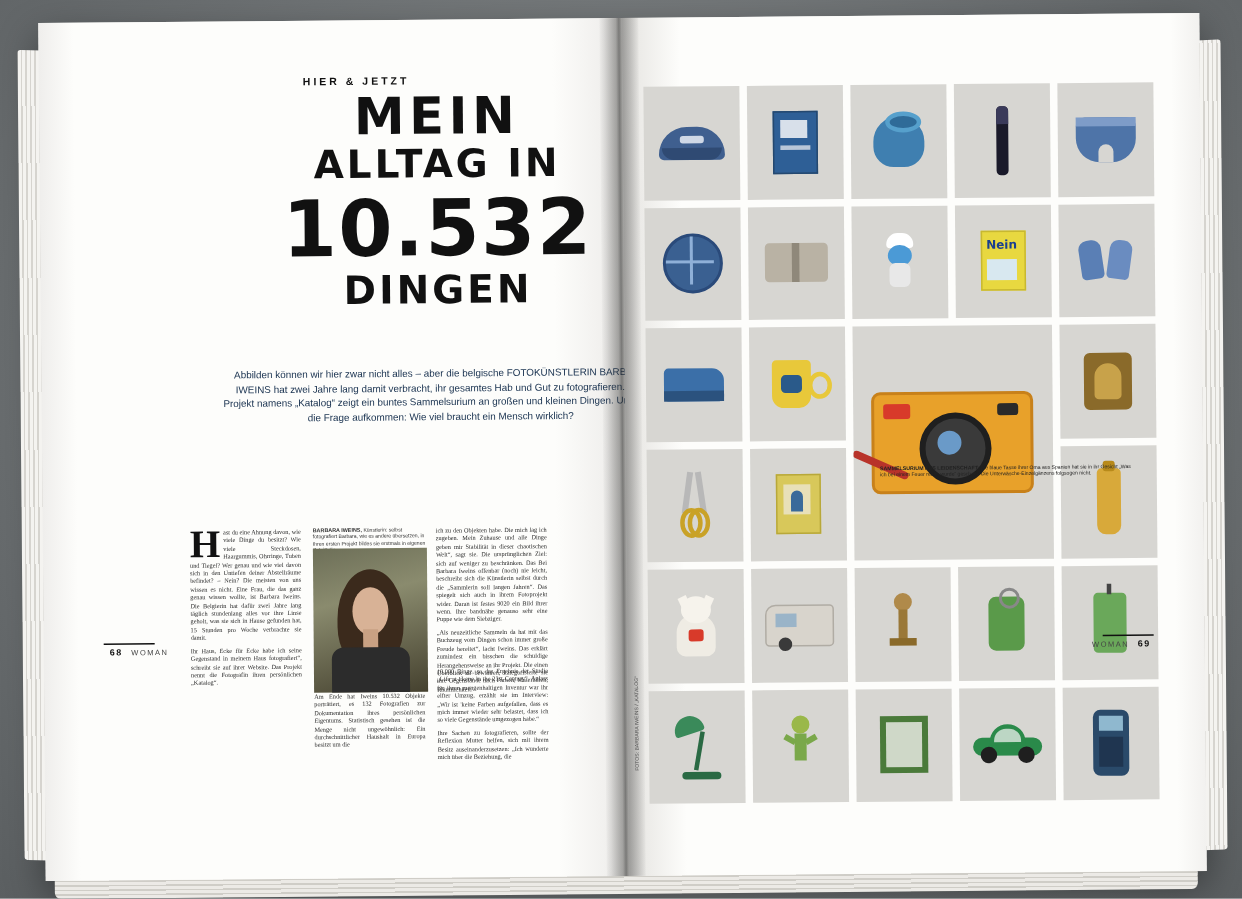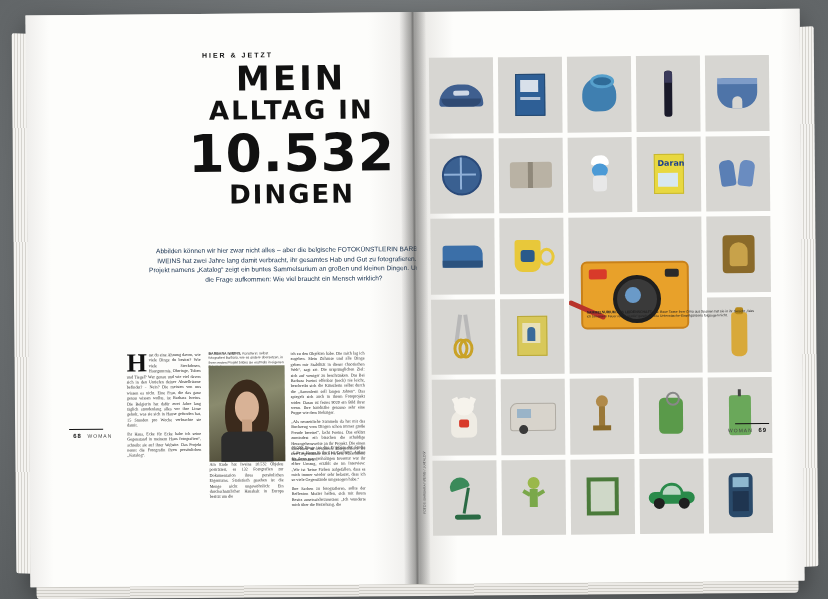--- a/index.html
+++ b/index.html
@@ -192,21 +192,21 @@
         </div>
         <div class="cell">
           <div class="obj" style="width:22px;height:38px;">
             <div style="position:absolute;left:2px;top:0;width:18px;height:10px;background:#fff;border-radius:9px 9px 3px 3px;"></div>
             <div style="position:absolute;left:3px;top:8px;width:16px;height:14px;background:#4b9ad6;border-radius:50%;"></div>
             <div style="position:absolute;left:4px;top:20px;width:14px;height:16px;background:#e8e8e8;border-radius:4px;"></div>
           </div>
         </div>
         <div class="cell">
           <div class="obj" style="width:28px;height:38px;background:#e8d840;border:1px solid #c8b830;">
-            <div style="position:absolute;left:3px;top:4px;font-size:8px;font-weight:bold;color:#1a3f8f;font-family:'DejaVu Sans',sans-serif;">Daran</div>
+            <div style="position:absolute;left:3px;top:4px;font-size:8px;font-weight:bold;color:#1a3f8f;font-family:'DejaVu Sans',sans-serif;">Nein</div>
             <div style="position:absolute;left:3px;top:18px;width:20px;height:14px;background:#d8e8f0;"></div>
           </div>
         </div>
         <div class="cell">
           <div class="obj" style="width:36px;height:30px;">
             <div style="position:absolute;left:0;top:2px;width:15px;height:26px;background:#5a7fb5;border-radius:6px 6px 3px 3px;transform:rotate(-8deg);"></div>
             <div style="position:absolute;left:19px;top:2px;width:15px;height:26px;background:#6a8cc0;border-radius:6px 6px 3px 3px;transform:rotate(8deg);"></div>
           </div>
         </div>
 

